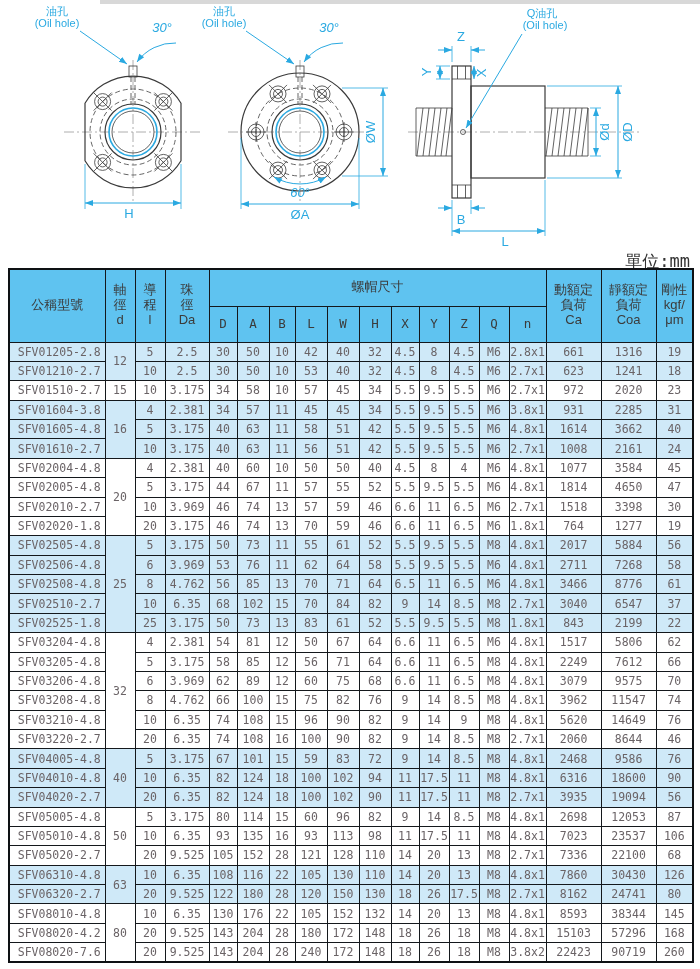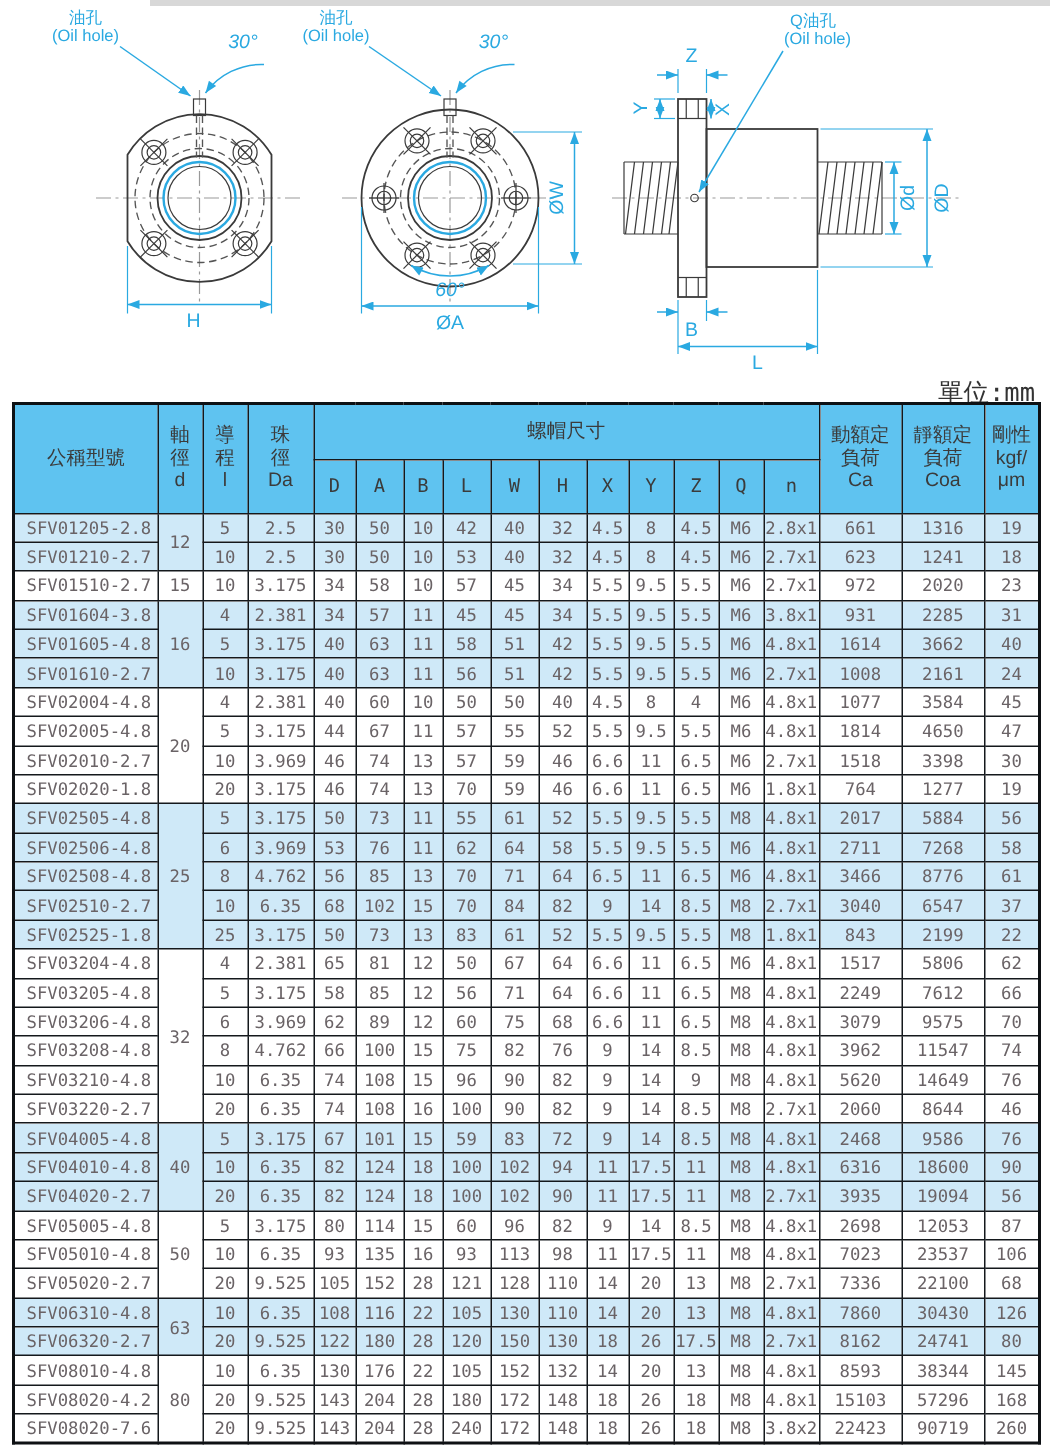--- a/index.html
+++ b/index.html
@@ -593,21 +593,21 @@
           <td>1.8x1</td>
           <td>843</td>
           <td>2199</td>
           <td>22</td>
         </tr>
         <tr class="group-start">
           <td class="model">SFV03204-4.8</td>
           <td class="dcell" rowspan="6">32</td>
           <td>4</td>
           <td>2.381</td>
-          <td>65</td>
+          <td>54</td>
           <td>81</td>
           <td>12</td>
           <td>50</td>
           <td>67</td>
           <td>64</td>
           <td>6.6</td>
           <td>11</td>
           <td>6.5</td>
           <td>M6</td>
           <td>4.8x1</td>

